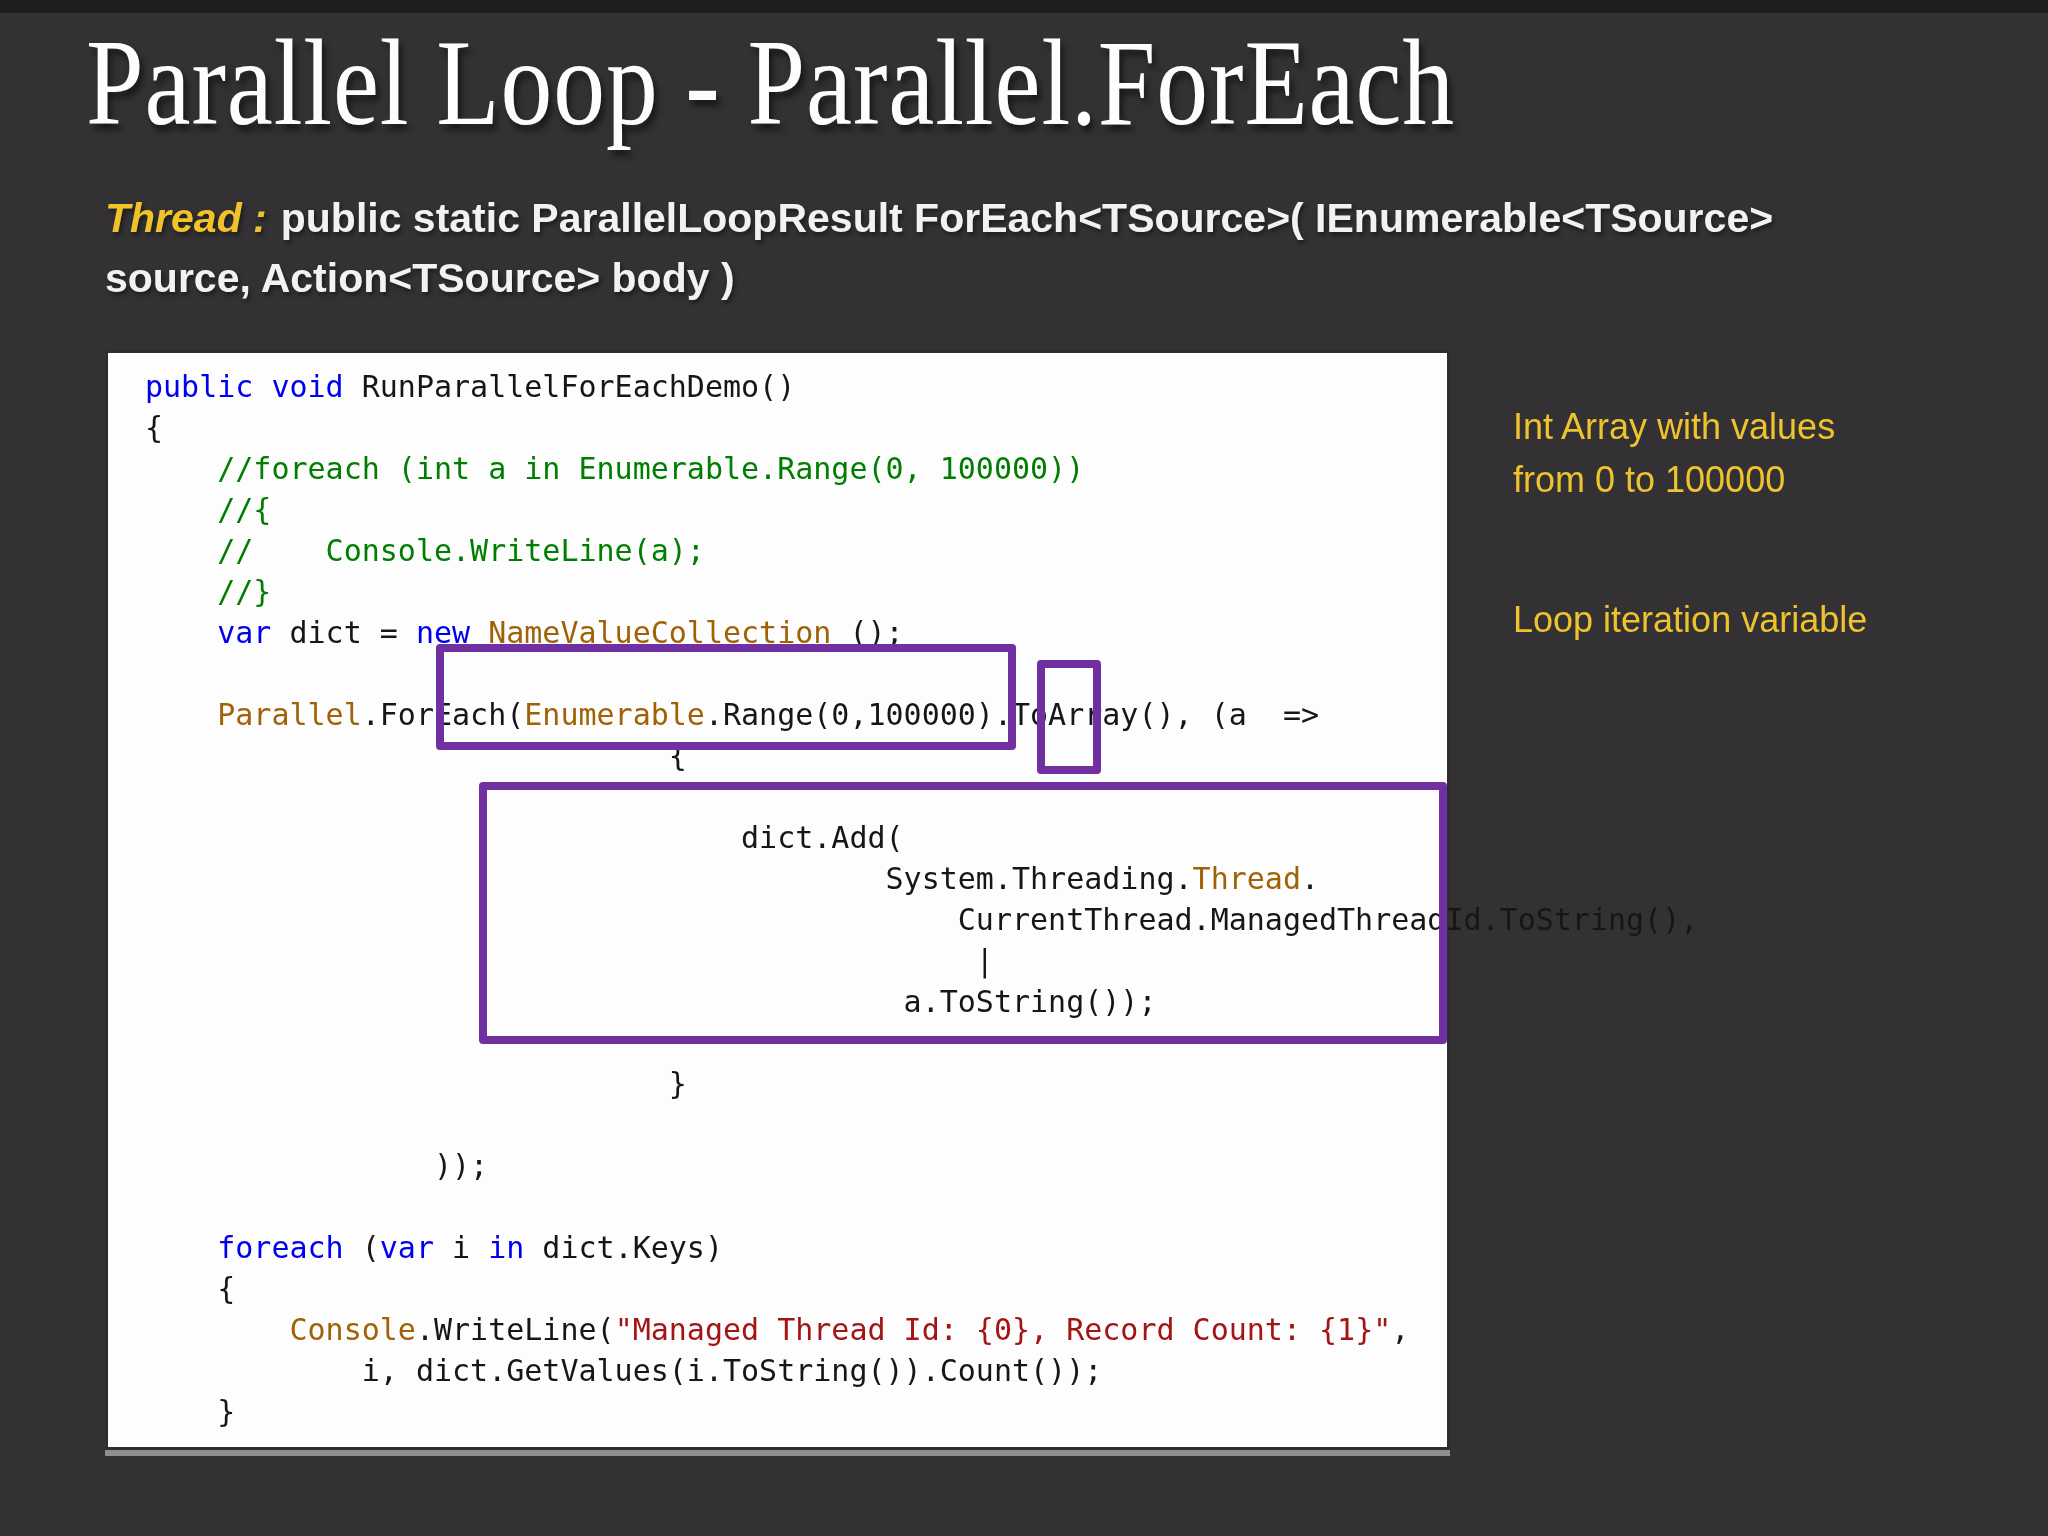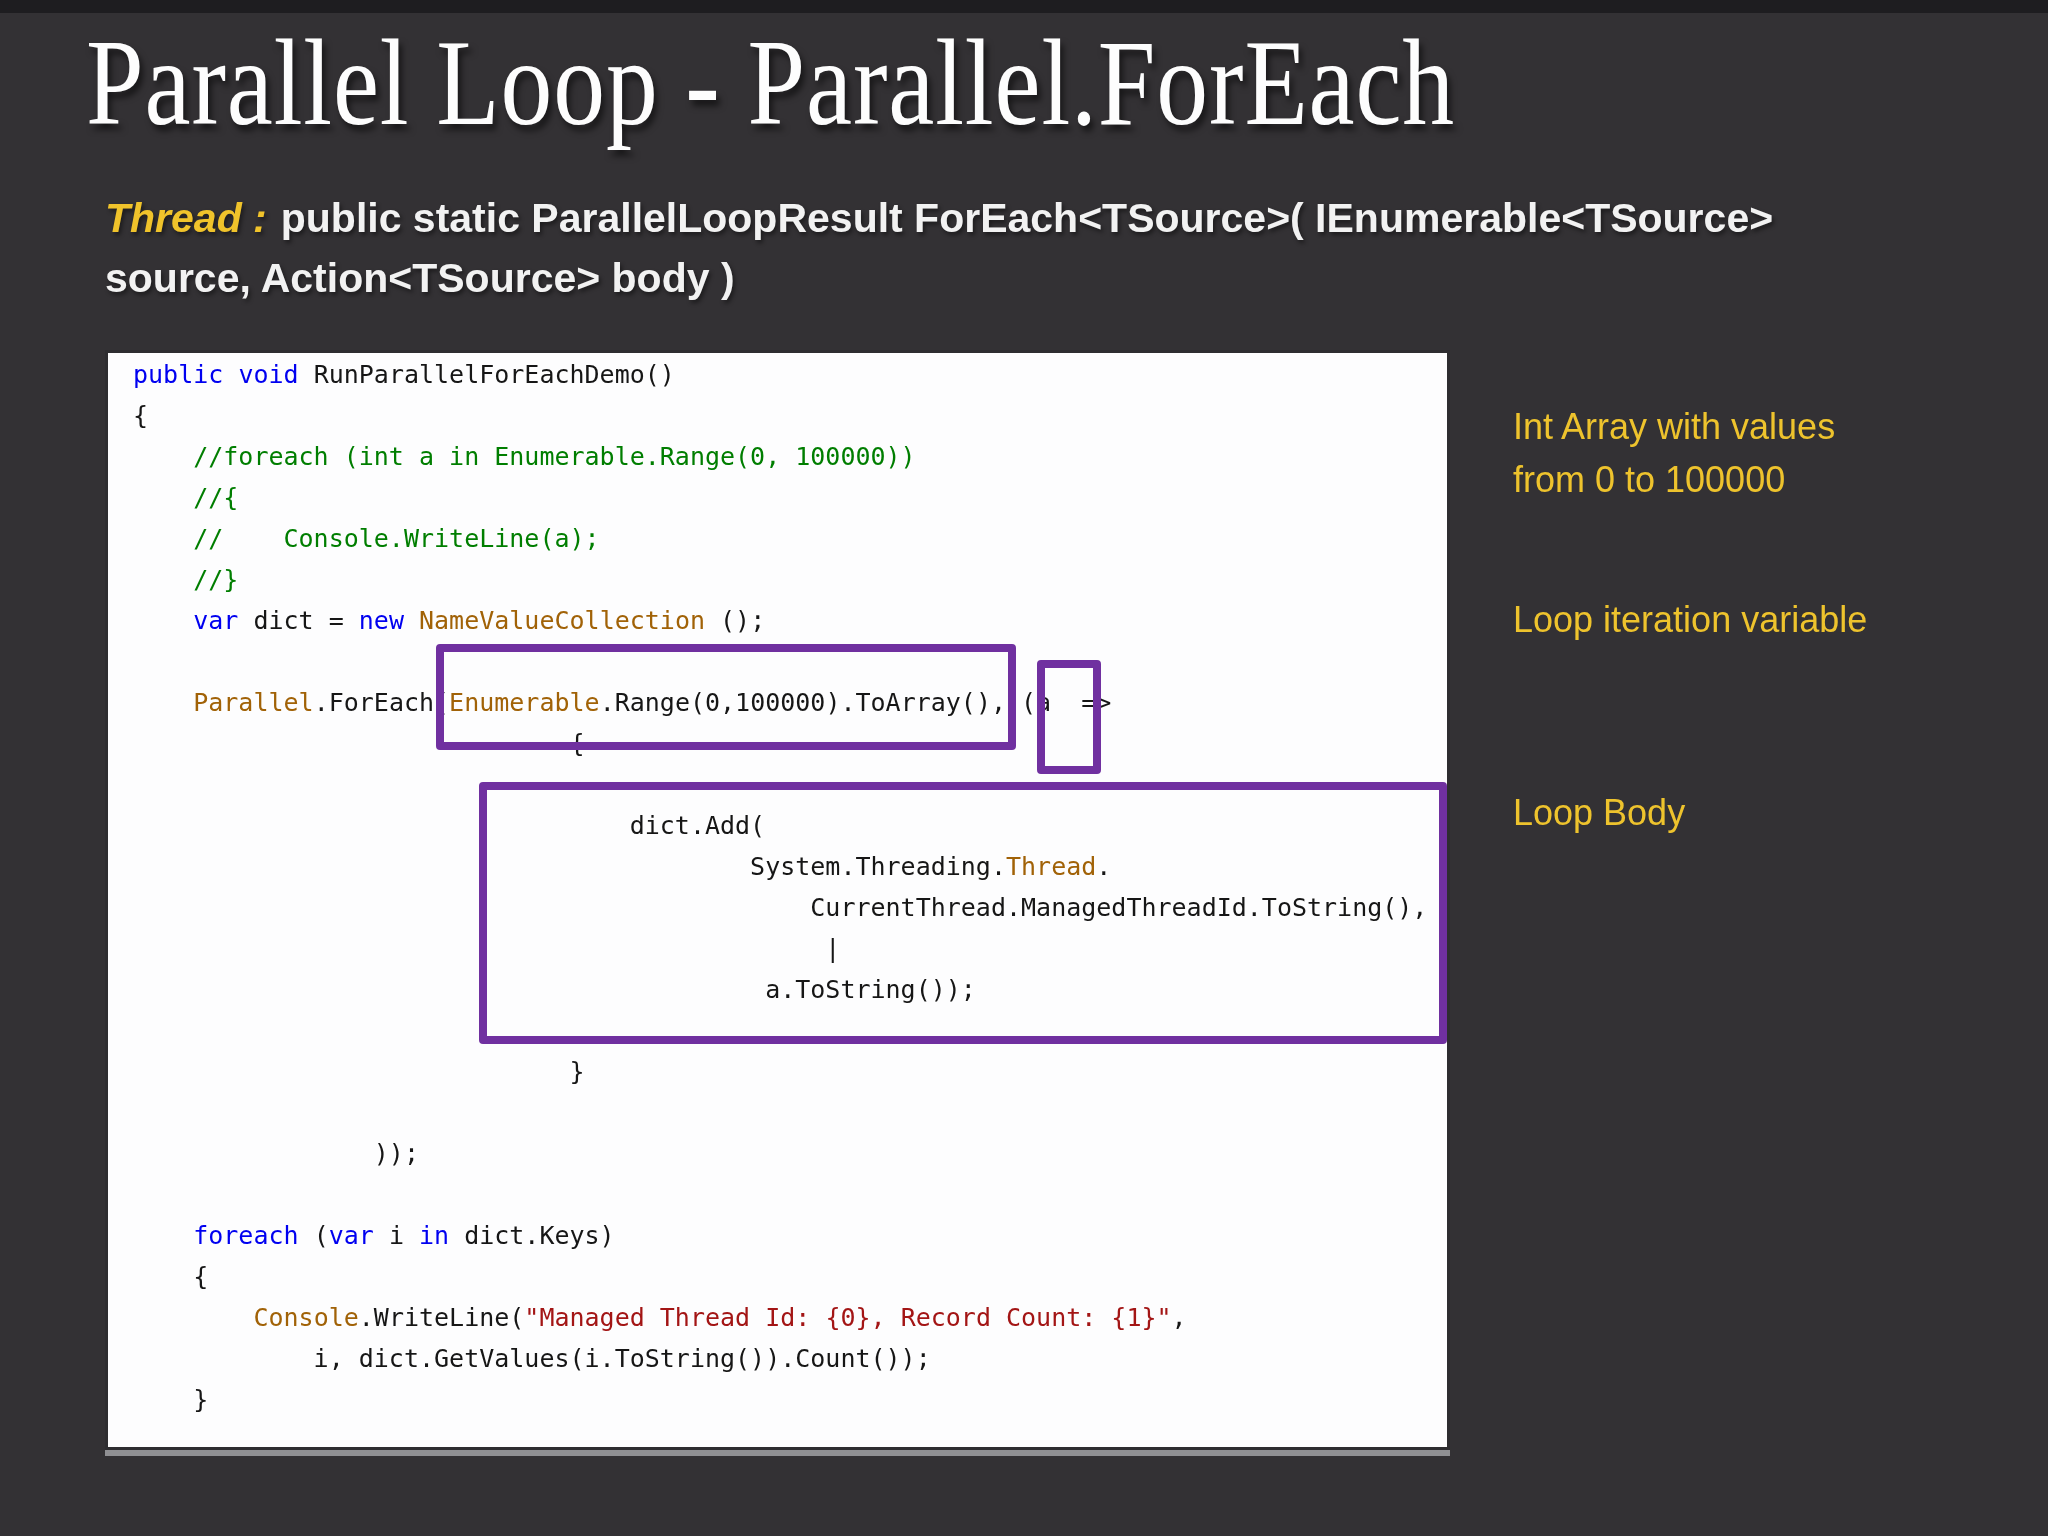--- a/index.html
+++ b/index.html
@@ -23,23 +23,23 @@
     font-size:41px;line-height:60px;font-weight:bold;color:#f2f2f2;
     text-shadow:2px 3px 4px rgba(0,0,0,0.45);
   }
   .method .label{color:#f0c32b;font-style:italic;margin-right:14px;}
   .code-box{
     position:absolute;left:105px;top:350px;width:1345px;height:1100px;
     background:#fdfdfe;border:3px solid #2e2d30;box-sizing:border-box;
     box-shadow:0 6px 0 #8f8f92;
   }
   .code-content{
-    position:absolute;left:25px;top:1px;margin:0;
+    position:absolute;left:25px;top:1px;margin:12px;
     font-family:"DejaVu Sans Mono","Liberation Mono",monospace;
-    font-size:25px;line-height:41px;color:#161616;
+    font-size:30px;line-height:41px;color:#161616;
     white-space:pre;
   }
   .code-line{height:41px;}
   .seg-p{color:#161616;}
   .seg-k{color:#0000f0;}
   .seg-t{color:#a16207;}
   .seg-c{color:#007e00;}
   .seg-s{color:#a31515;}
   .hl{
     position:absolute;border:8px solid #7030a0;border-radius:4px;
@@ -71,14 +71,13 @@
 
   <div class="code-box">
     <pre class="code-content"><div class="code-line"><span class="seg-k">public</span><span class="seg-p"> </span><span class="seg-k">void</span><span class="seg-p"> RunParallelForEachDemo()</span></div><div class="code-line"><span class="seg-p">{</span></div><div class="code-line"><span class="seg-c">    //foreach (int a in Enumerable.Range(0, 100000))</span></div><div class="code-line"><span class="seg-c">    //{</span></div><div class="code-line"><span class="seg-c">    //    Console.WriteLine(a);</span></div><div class="code-line"><span class="seg-c">    //}</span></div><div class="code-line"><span class="seg-p">    </span><span class="seg-k">var</span><span class="seg-p"> dict = </span><span class="seg-k">new</span><span class="seg-p"> </span><span class="seg-t">NameValueCollection</span><span class="seg-p"> ();</span></div><div class="code-line"> </div><div class="code-line"><span class="seg-p">    </span><span class="seg-t">Parallel</span><span class="seg-p">.ForEach(</span><span class="seg-t">Enumerable</span><span class="seg-p">.Range(0,100000).ToArray(), (a  =&gt;</span></div><div class="code-line"><span class="seg-p">                             {</span></div><div class="code-line"> </div><div class="code-line"><span class="seg-p">                                 dict.Add(</span></div><div class="code-line"><span class="seg-p">                                         System.Threading.</span><span class="seg-t">Thread</span><span class="seg-p">.</span></div><div class="code-line"><span class="seg-p">                                             CurrentThread.ManagedThreadId.ToString(),</span></div><div class="code-line"><span class="seg-p">                                              |</span></div><div class="code-line"><span class="seg-p">                                          a.ToString());</span></div><div class="code-line"> </div><div class="code-line"><span class="seg-p">                             }</span></div><div class="code-line"> </div><div class="code-line"><span class="seg-p">                ));</span></div><div class="code-line"> </div><div class="code-line"><span class="seg-p">    </span><span class="seg-k">foreach</span><span class="seg-p"> (</span><span class="seg-k">var</span><span class="seg-p"> i </span><span class="seg-k">in</span><span class="seg-p"> dict.Keys)</span></div><div class="code-line"><span class="seg-p">    {</span></div><div class="code-line"><span class="seg-p">        </span><span class="seg-t">Console</span><span class="seg-p">.WriteLine(</span><span class="seg-s">"Managed Thread Id: {0}, Record Count: {1}"</span><span class="seg-p">,</span></div><div class="code-line"><span class="seg-p">            i, dict.GetValues(i.ToString()).Count());</span></div><div class="code-line"><span class="seg-p">    }</span></div></pre>
     <div class="hl hl-source"></div>
     <div class="hl hl-var"></div>
     <div class="hl hl-body"></div>
   </div>
 
   <div class="annotation ann-1">Int Array with values from 0 to 100000</div>
   <div class="annotation ann-2">Loop iteration variable</div>
-  <div class="annotation ann-3">Loop Body</div>
 </div>
 
 </body></html>

